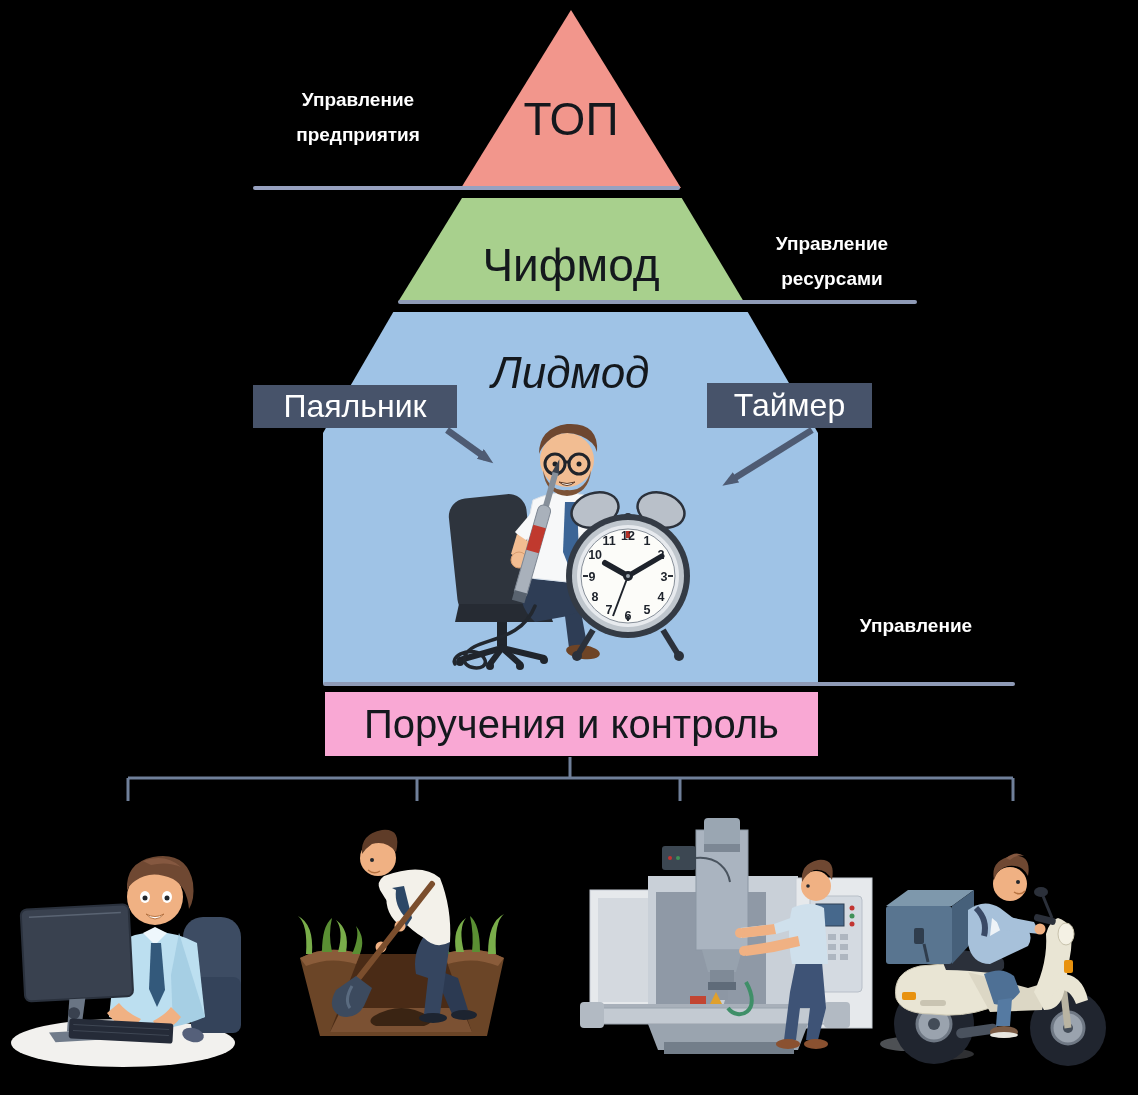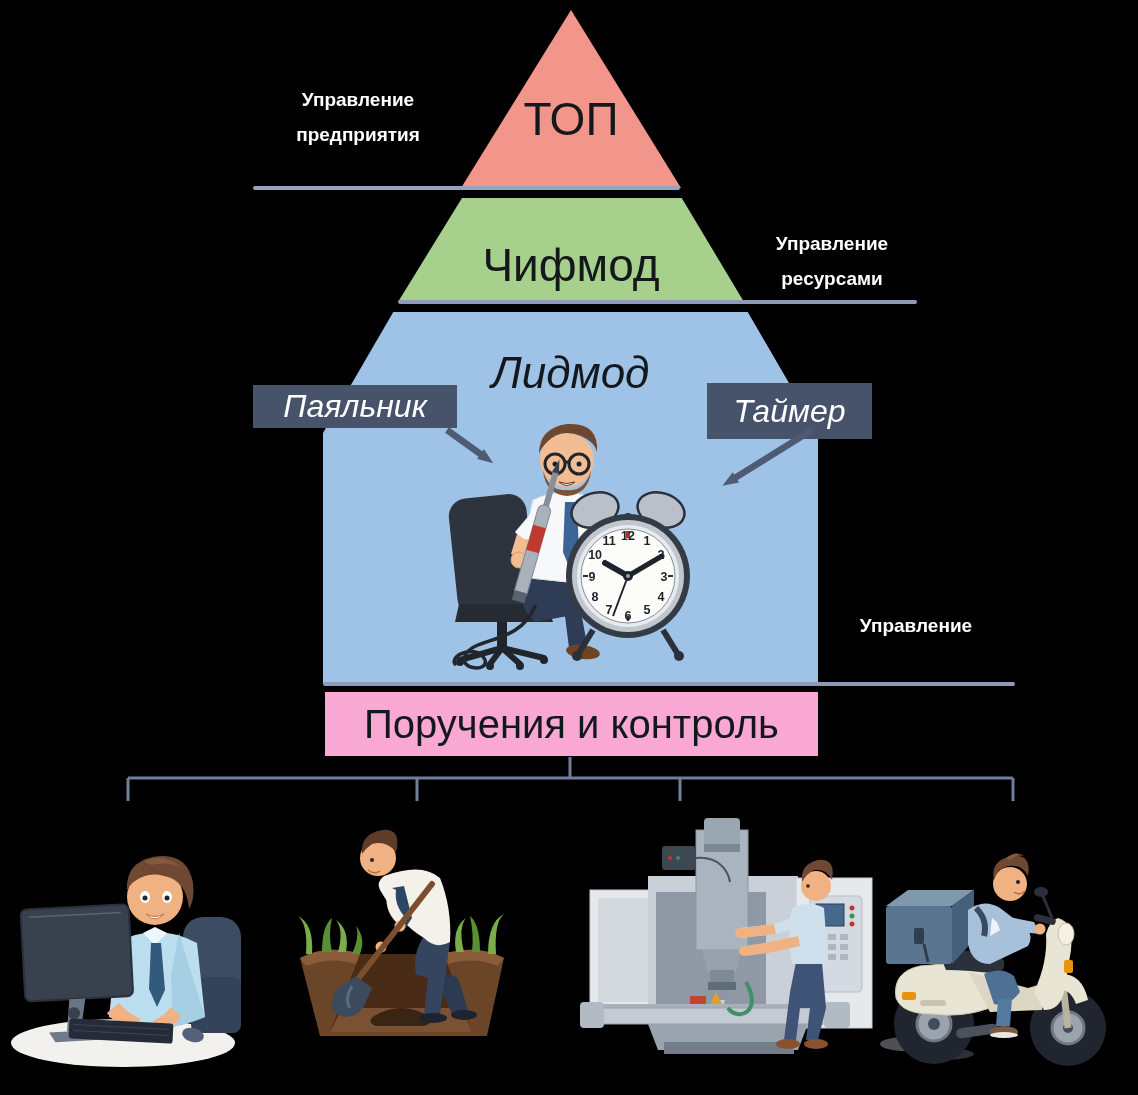--- a/index.html
+++ b/index.html
@@ -21,23 +21,23 @@
   
   .seg-label{color:#14181d;text-align:center;}
   .lbl-top{left:461px;top:92px;width:220px;font-size:46px;}
   .lbl-mid{left:398px;top:238px;width:346px;font-size:46px;}
   .lbl-house{left:323px;top:348px;width:495px;font-size:44px;font-style:italic;}
   .side-label{color:#fff;font-weight:bold;font-size:19px;line-height:35px;text-align:center;}
   .side-top{left:258px;top:82px;width:200px;}
   .side-mid{left:732px;top:226px;width:200px;}
   .side-bot{left:816px;top:608px;width:200px;}
   .callout{background:#47536A;color:#fff;font-size:32px;display:flex;align-items:center;
-           justify-content:center;font-style:italic;}
+           justify-content:center;}
   .callout-left{left:253px;top:385px;width:204px;height:43px;}
-  .callout-right{left:707px;top:383px;width:165px;height:56px;}
+  .callout-right{left:707px;top:383px;width:165px;height:45px;}
   .task-box{left:325px;top:692px;width:493px;height:64px;background:#f9a8d4;color:#14181d;
             font-size:40px;display:flex;align-items:center;justify-content:center;}
   .overlay{left:0;top:0;width:1138px;height:1095px;pointer-events:none;}
   .illus{pointer-events:none;}
 </style>
 </head>
 <body>
 
 <div class="stage">
 

